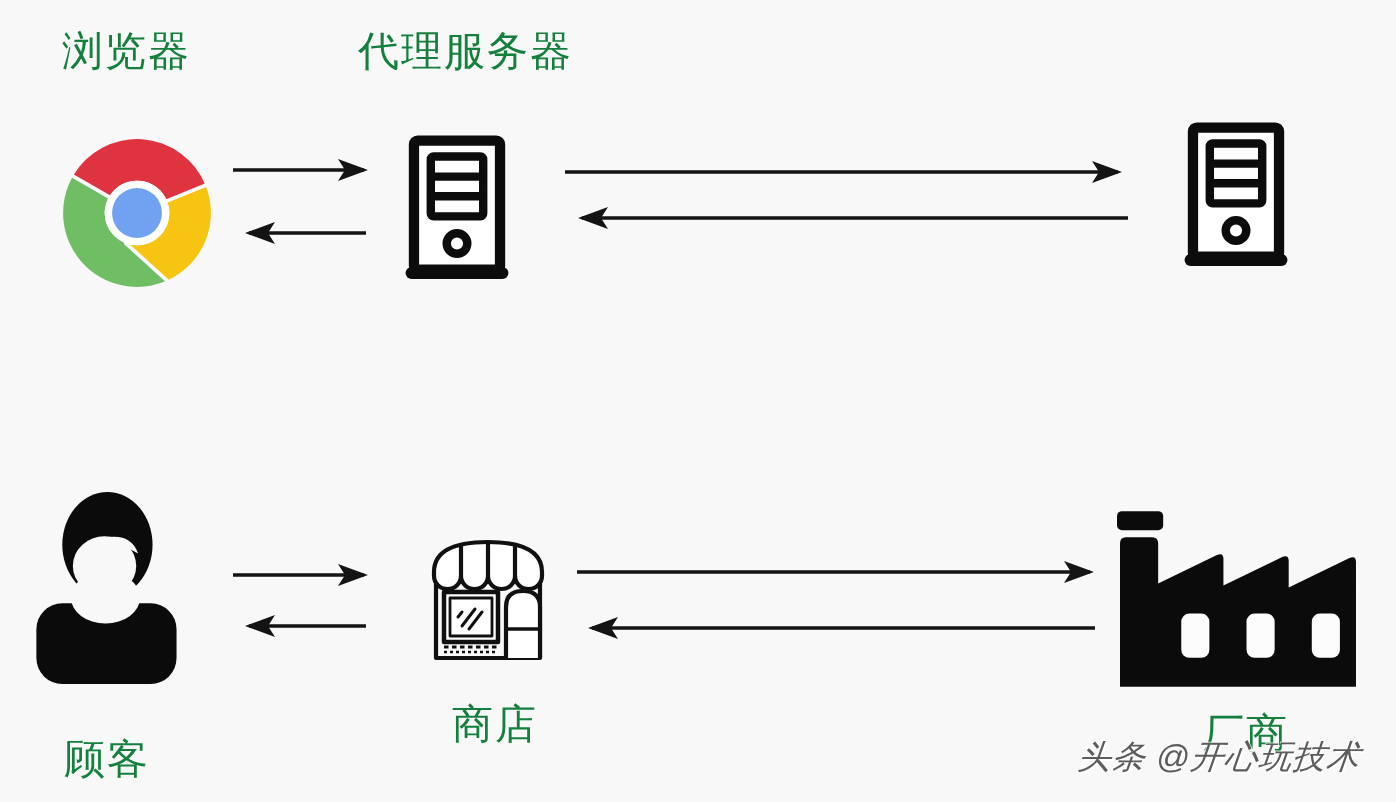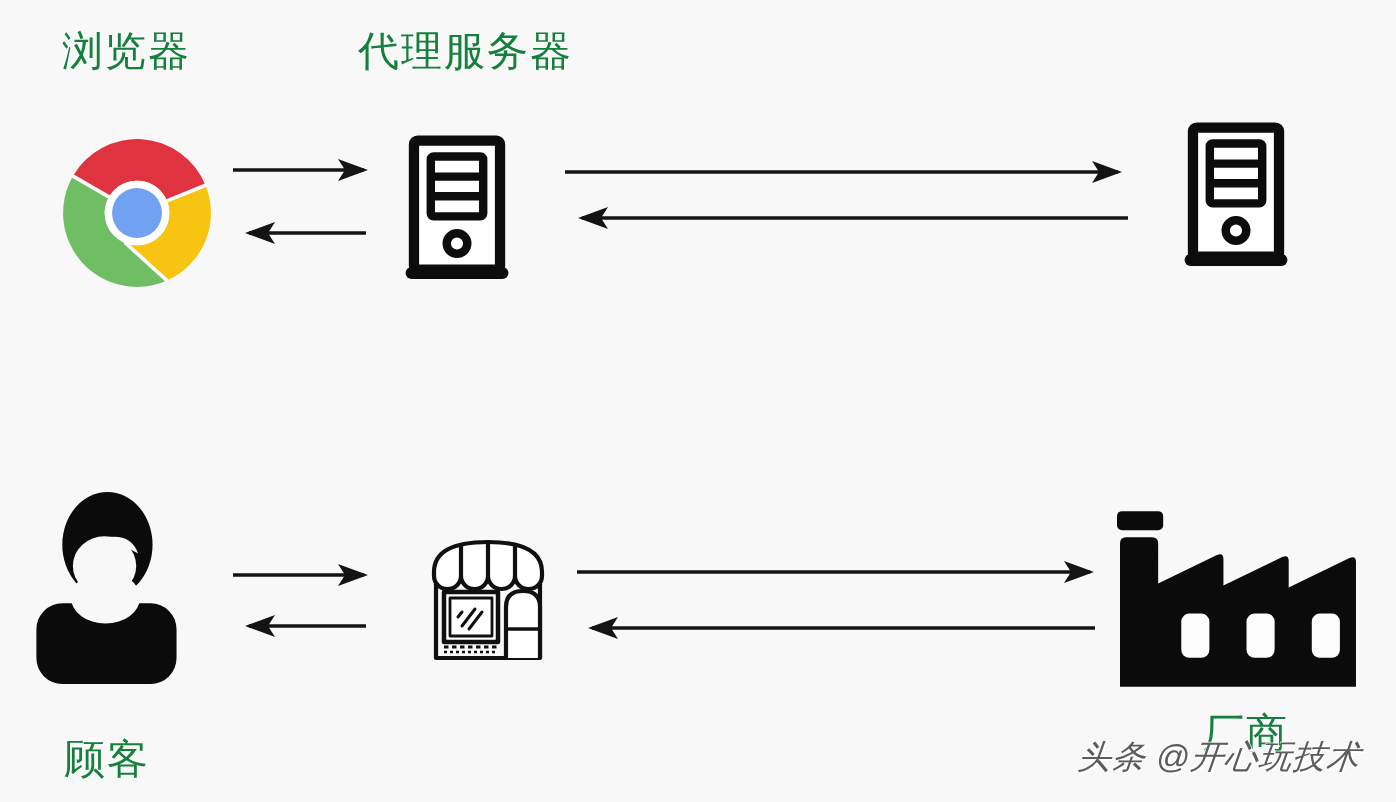--- a/index.html
+++ b/index.html
@@ -94,20 +94,21 @@
       <rect x="9" y="6" width="92" height="138" rx="4" fill="#ffffff" stroke="#0c0c0c" stroke-width="11"></rect>
       <rect x="27" y="23" width="56" height="64" rx="3" fill="none" stroke="#0c0c0c" stroke-width="9"></rect>
       <line x1="27" y1="44.5" x2="83" y2="44.5" stroke="#0c0c0c" stroke-width="9"></line>
       <line x1="27" y1="65.5" x2="83" y2="65.5" stroke="#0c0c0c" stroke-width="9"></line>
       <circle cx="55" cy="116" r="11" fill="#ffffff" stroke="#0c0c0c" stroke-width="9"></circle>
       <rect x="0" y="141" width="110" height="13" rx="6.5" fill="#0c0c0c"></rect>
     </svg>
   </div>
 
   <div class="node-label" style="left:64px;top:732px;">顾客</div>
+  <div class="node-label" style="left:452px;top:697px;">商店</div>
   <div class="node-label" style="left:1203px;top:706px;font-family:Liberation Serif, serif;">厂商</div>
 
   <div class="icon" style="left:28px;top:492px;width:155px;height:192px;">
     <svg viewBox="0 0 160 200">
       <ellipse cx="82" cy="55" rx="47" ry="55" fill="#0b0b0b"></ellipse>
       <ellipse cx="79" cy="77" rx="33" ry="31" fill="#f8f8f9"></ellipse>
       <path d="M78,48 Q106,42 114,64 Q98,54 80,58 Q66,61 54,66 Q60,52 78,48 Z" fill="#f8f8f9"></path>
       <rect x="8" y="116" width="146" height="84" rx="27" fill="#0b0b0b"></rect>
       <ellipse cx="80" cy="110" rx="36" ry="27" fill="#f8f8f9"></ellipse>
     </svg>

